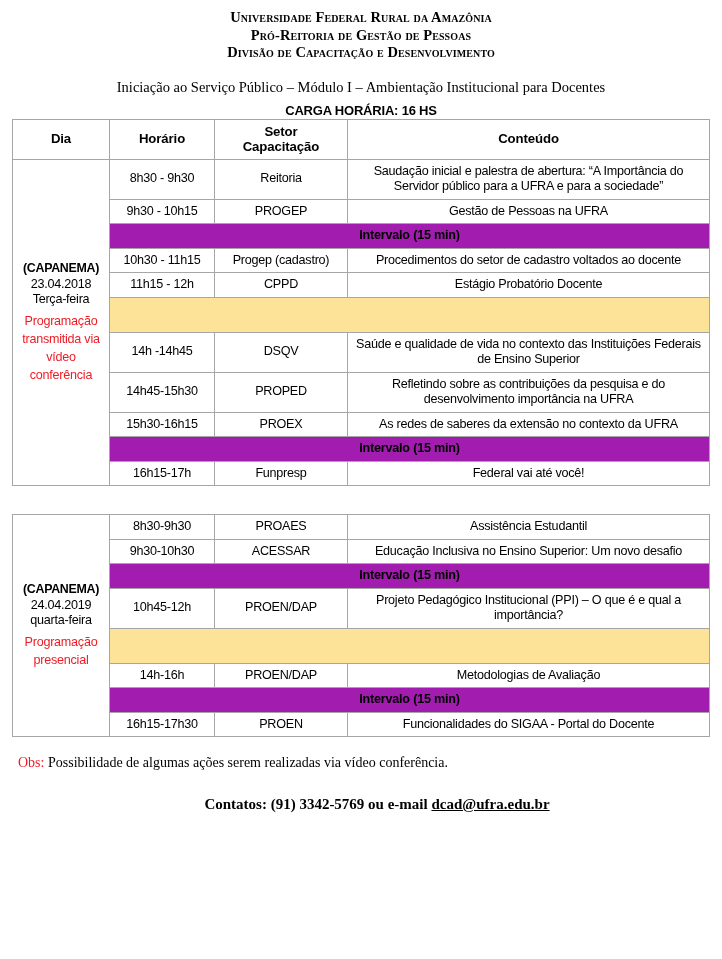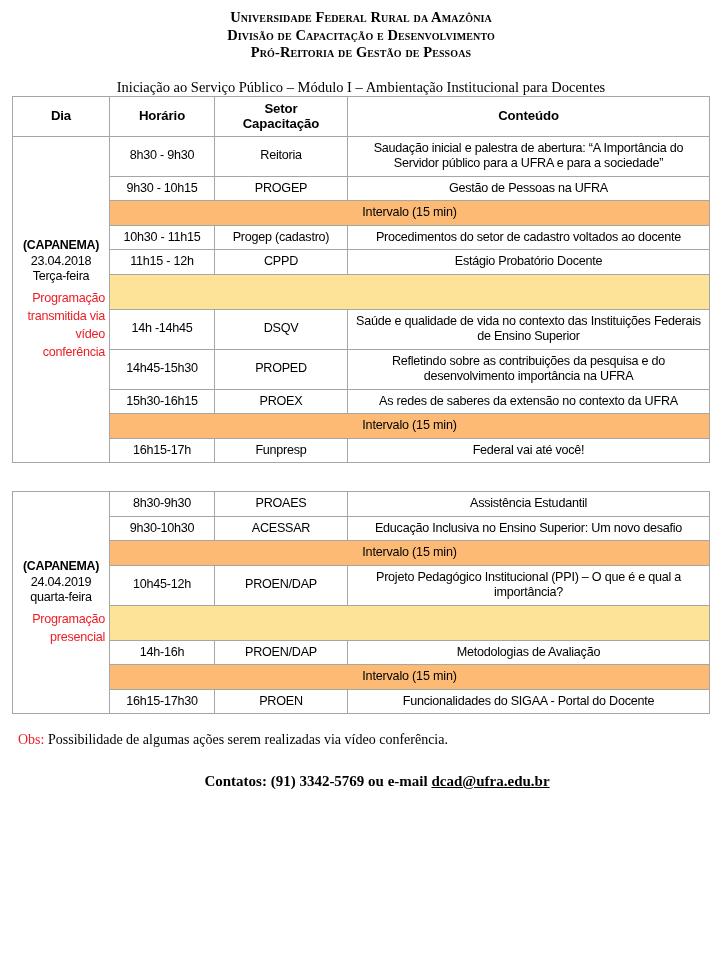--- a/index.html
+++ b/index.html
@@ -77,41 +77,40 @@
     font-weight: bold;
     font-size: 13.2px;
     letter-spacing: -0.1px;
   }
   .col-dia    { width: 97px; }
   .col-hora   { width: 105px; }
   .col-setor  { width: 133px; }
   .col-cont   { width: 362px; }
 
   .interval-row td {
-    background: #fdba74;
-    font-weight: normal;
+    background: #a21caf;
+    font-weight: bold;
     letter-spacing: -0.2px;
   }
   .lunch-row td {
     background: #fce397;
     height: 26px;
   }
   .day-cell {
     vertical-align: middle;
     line-height: 24px;
     font-size: 12.6px;
   }
   .day-cell .dc-line { display: block; }
   .day-cell .dc-campus { font-weight: bold; font-size: 12.4px; letter-spacing: -0.3px; }
   .day-cell .dc-red {
     color: #ee1c25;
     line-height: 18px;
     display: block;
     padding-top: 4px;
-    text-align: right;
   }
   .cell-alt {
     font-family: "Liberation Sans", sans-serif;
     color: #11192b;
     letter-spacing: -0.1px;
   }
   .gap { height: 28px; }
 
   
   .notes {
@@ -134,23 +133,24 @@
   }
   .contacts .mail { text-decoration: underline; }
 </style>
 </head>
 <body>
 
 <div class="page">
 
   <div class="doc-header">
     <div class="inst-line">Universidade Federal Rural da Amazônia</div>
+    <div class="inst-line">Pró-Reitoria de Gestão de Pessoas</div>
     <div class="inst-line">Divisão de Capacitação e Desenvolvimento</div>
-    <div class="inst-line">Pró-Reitoria de Gestão de Pessoas</div>
     <div class="course-line">Iniciação ao Serviço Público – Módulo I – Ambientação Institucional para Docentes</div>
+    <div class="carga-line">CARGA HORÁRIA: 16 HS</div>
   </div>
 
   <table class="sched" id="table-day1">
     <colgroup>
       <col class="col-dia">
         <col class="col-hora">
         <col class="col-setor">
         <col class="col-cont">
     </colgroup>
     <thead>

